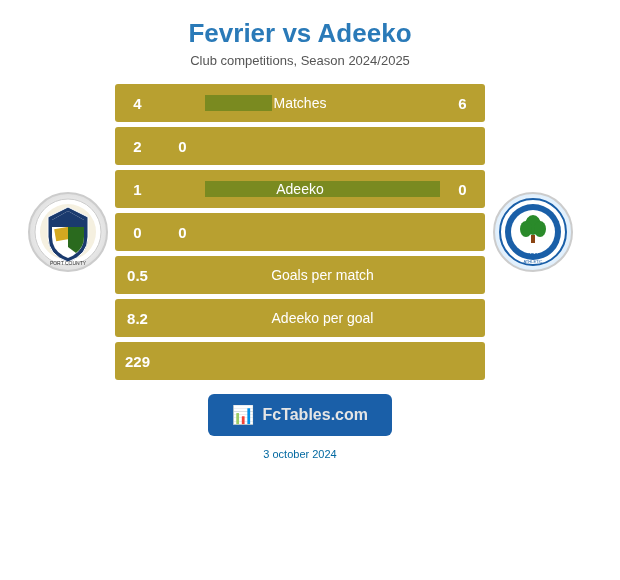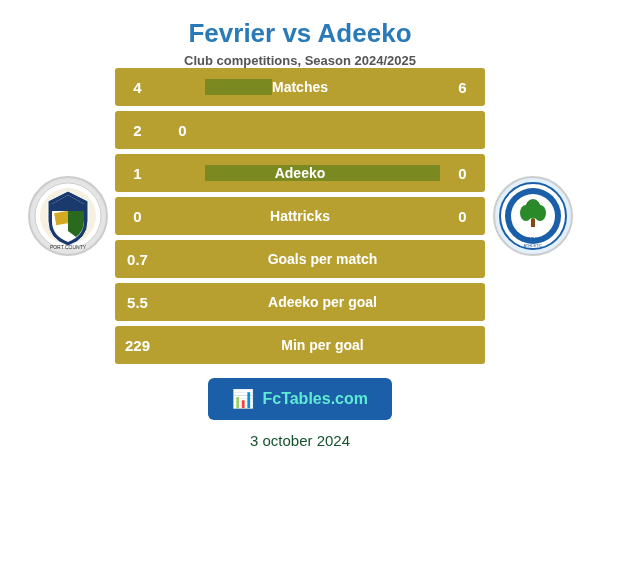--- a/index.html
+++ b/index.html
@@ -25,21 +25,21 @@
       font-weight: bold;
       color: #2a7ab8;
       text-align: center;
       margin-bottom: 4px;
     }
 
     .subtitle {
       font-size: 13px;
       color: #555;
       text-align: left;
-      font-weight: bold;
+      margin-bottom: 16px;
     }
 
     .main-content {
       display: flex;
       align-items: center;
       width: 100%;
       justify-content: center;
       gap: 0;
     }
 
@@ -102,21 +102,21 @@
     .stat-bar-section {
       flex: 1;
       display: flex;
       align-items: center;
       justify-content: center;
       position: relative;
     }
 
     .stat-label {
       font-size: 14px;
-      font-weight: bold;
+      font-weight: normal;
       color: #fff;
       z-index: 2;
       text-align: center;
     }
 
     .stat-right-val {
       width: 45px;
       text-align: center;
       font-size: 15px;
       font-weight: bold;
@@ -152,29 +152,29 @@
       align-items: center;
       gap: 8px;
     }
 
     .fctables-icon {
       color: #fff;
       font-size: 18px;
     }
 
     .fctables-text {
-      color: #5eead4;
+      color: #e5e5e5;
       font-size: 16px;
       font-weight: bold;
     }
 
     .date-footer {
       margin-top: 12px;
-      font-size: 15px;
-      color: #14532d;
+      font-size: 11px;
+      color: #0369a1;
       text-align: center;
     }
 
     
     .port-county-logo {
       width: 70px;
       height: 70px;
     }
 
     .wigan-logo {
@@ -228,43 +228,36 @@
         <div class="stat-row">
       <div class="stat-left-val">1</div>
       <div class="stat-bar-section">
         <div class="fill-left" style="width:calc(100% - 45px)"></div>
         <span class="stat-label">Adeeko</span>
       </div>
       <div class="stat-right-val">0</div>
     </div>
         <div class="stat-row">
       <div class="stat-left-val">0</div>
-      <div class="stat-bar-section">
-        <div class="fill-left" style="width:0px"></div>
-        <span class="stat-label">Hattricks</span>
-      </div>
       <div class="stat-right-val">0</div>
     </div>
         <div class="stat-row single">
-      <div class="stat-left-val">0.7</div>
+      <div class="stat-left-val">0.5</div>
       <div class="stat-bar-section">
         <span class="stat-label">Goals per match</span>
       </div>
     </div>
         <div class="stat-row single">
-      <div class="stat-left-val">5.5</div>
+      <div class="stat-left-val">8.2</div>
       <div class="stat-bar-section">
         <span class="stat-label">Adeeko per goal</span>
       </div>
     </div>
         <div class="stat-row single">
       <div class="stat-left-val">229</div>
-      <div class="stat-bar-section">
-        <span class="stat-label">Min per goal</span>
-      </div>
     </div>
       </div>
 
     <div class="logo-right">
       <div class="logo-circle right-logo">
         <svg class="wigan-logo" viewBox="0 0 70 70" xmlns="http://www.w3.org/2000/svg">
           <circle cx="35" cy="35" r="33" fill="#fff" stroke="#1a5fa8" stroke-width="2"></circle>
           <circle cx="35" cy="35" r="28" fill="#1a5fa8"></circle>
           <circle cx="35" cy="35" r="22" fill="#fff"></circle>
 

